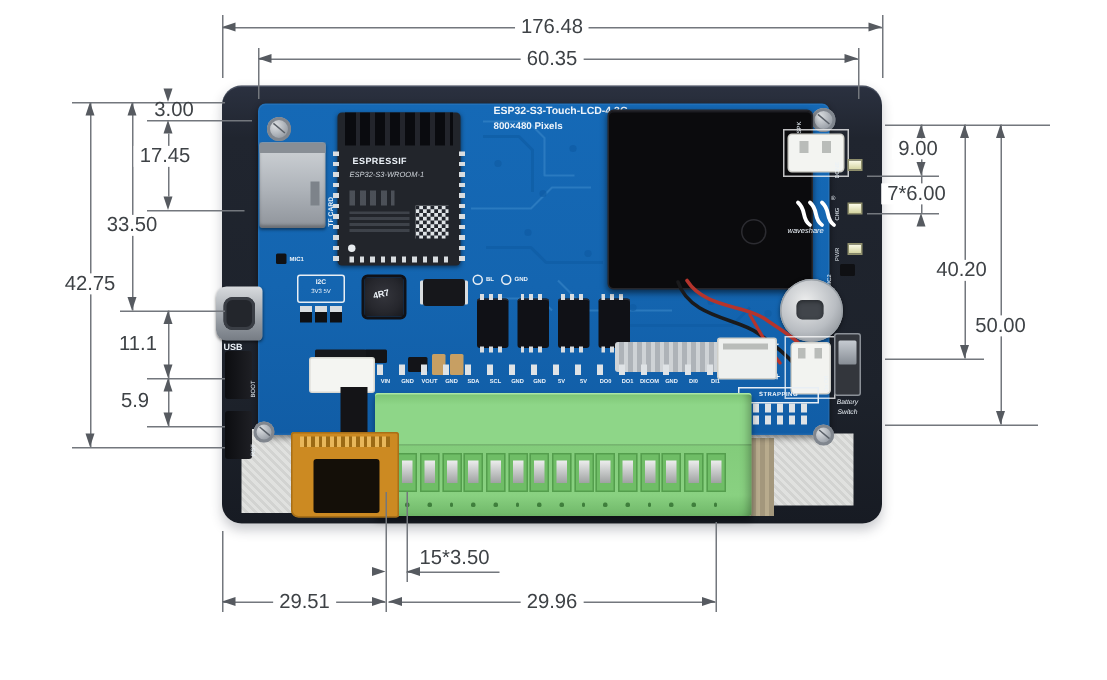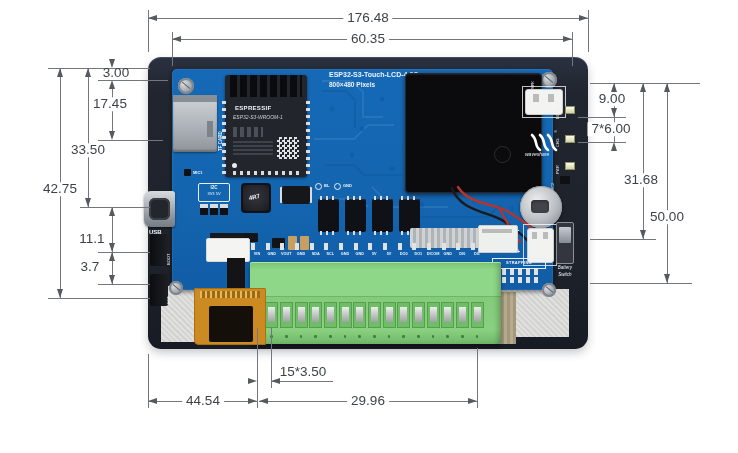--- a/index.html
+++ b/index.html
@@ -361,65 +361,65 @@
   <div class="dim" style="left:116px;top:73px;">3.00</div>
   <div class="ar up" style="left:108.5px;top:80px;"></div>
 
   <div class="vl" style="left:112px;top:89px;height:42px;"></div>
   <div class="dim onl" style="left:110px;top:104px;">17.45</div>
   <div class="ar down" style="left:108.5px;top:131px;"></div>
 
   <div class="vl" style="left:112px;top:207px;height:45px;"></div>
   <div class="ar up" style="left:108.5px;top:207px;"></div>
   <div class="ar down" style="left:108.5px;top:243px;"></div>
-  <div class="dim" style="left:92px;top:239px;">11.1</div>
+  <div class="dim" style="left:92px;top:229px;">11.1</div>
 
   <div class="vl" style="left:112px;top:252px;height:32px;"></div>
   <div class="ar up" style="left:108.5px;top:252px;"></div>
   <div class="ar down" style="left:108.5px;top:275px;"></div>
-  <div class="dim" style="left:90px;top:267px;">3.7</div>
+  <div class="dim" style="left:90px;top:267px;">5.9</div>
 
   <div class="hl" style="left:590px;top:83px;width:110px;"></div>
   <div class="hl" style="left:578px;top:117px;width:48px;"></div>
   <div class="hl" style="left:578px;top:142px;width:48px;"></div>
   <div class="hl" style="left:590px;top:239px;width:66px;"></div>
   <div class="hl" style="left:590px;top:283px;width:102px;"></div>
 
   <div class="vl" style="left:614px;top:83px;height:34px;"></div>
   <div class="ar up" style="left:610.5px;top:83px;"></div>
   <div class="dim onl" style="left:612px;top:99px;">9.00</div>
   <div class="ar down" style="left:610.5px;top:108px;"></div>
 
   <div class="vl" style="left:614px;top:117px;height:25px;"></div>
   <div class="dim onl" style="left:611px;top:129px;">7*6.00</div>
   <div class="ar up" style="left:610.5px;top:142px;"></div>
 
   <div class="vl" style="left:643px;top:83px;height:156px;"></div>
   <div class="ar up" style="left:639.5px;top:83px;"></div>
   <div class="ar down" style="left:639.5px;top:230px;"></div>
-  <div class="dim onl" style="left:641px;top:180px;">31.68</div>
+  <div class="dim onl" style="left:641px;top:180px;">40.20</div>
 
   <div class="vl" style="left:667px;top:83px;height:200px;"></div>
   <div class="ar up" style="left:663.5px;top:83px;"></div>
   <div class="ar down" style="left:663.5px;top:274px;"></div>
   <div class="dim onl" style="left:667px;top:217px;">50.00</div>
 
   <div class="vl" style="left:148px;top:354px;height:54px;"></div>
   <div class="vl" style="left:257px;top:328px;height:80px;"></div>
   <div class="vl" style="left:271px;top:328px;height:60px;"></div>
   <div class="vl" style="left:477px;top:348px;height:60px;"></div>
 
   <div class="hl" style="left:271px;top:381px;width:62px;"></div>
   <div class="ar right" style="left:248px;top:377.5px;"></div>
   <div class="ar left" style="left:271px;top:377.5px;"></div>
   <div class="dim" style="left:303px;top:372px;">15*3.50</div>
 
   <div class="hl" style="left:148px;top:401px;width:109px;"></div>
   <div class="ar left" style="left:148px;top:397.5px;"></div>
   <div class="ar right" style="left:248px;top:397.5px;"></div>
-  <div class="dim onl" style="left:203px;top:401px;">44.54</div>
+  <div class="dim onl" style="left:203px;top:401px;">29.51</div>
 
   <div class="hl" style="left:259px;top:401px;width:218px;"></div>
   <div class="ar left" style="left:259px;top:397.5px;"></div>
   <div class="ar right" style="left:468px;top:397.5px;"></div>
   <div class="dim onl" style="left:368px;top:401px;">29.96</div>
 
 </div>
 
 </body></html>

